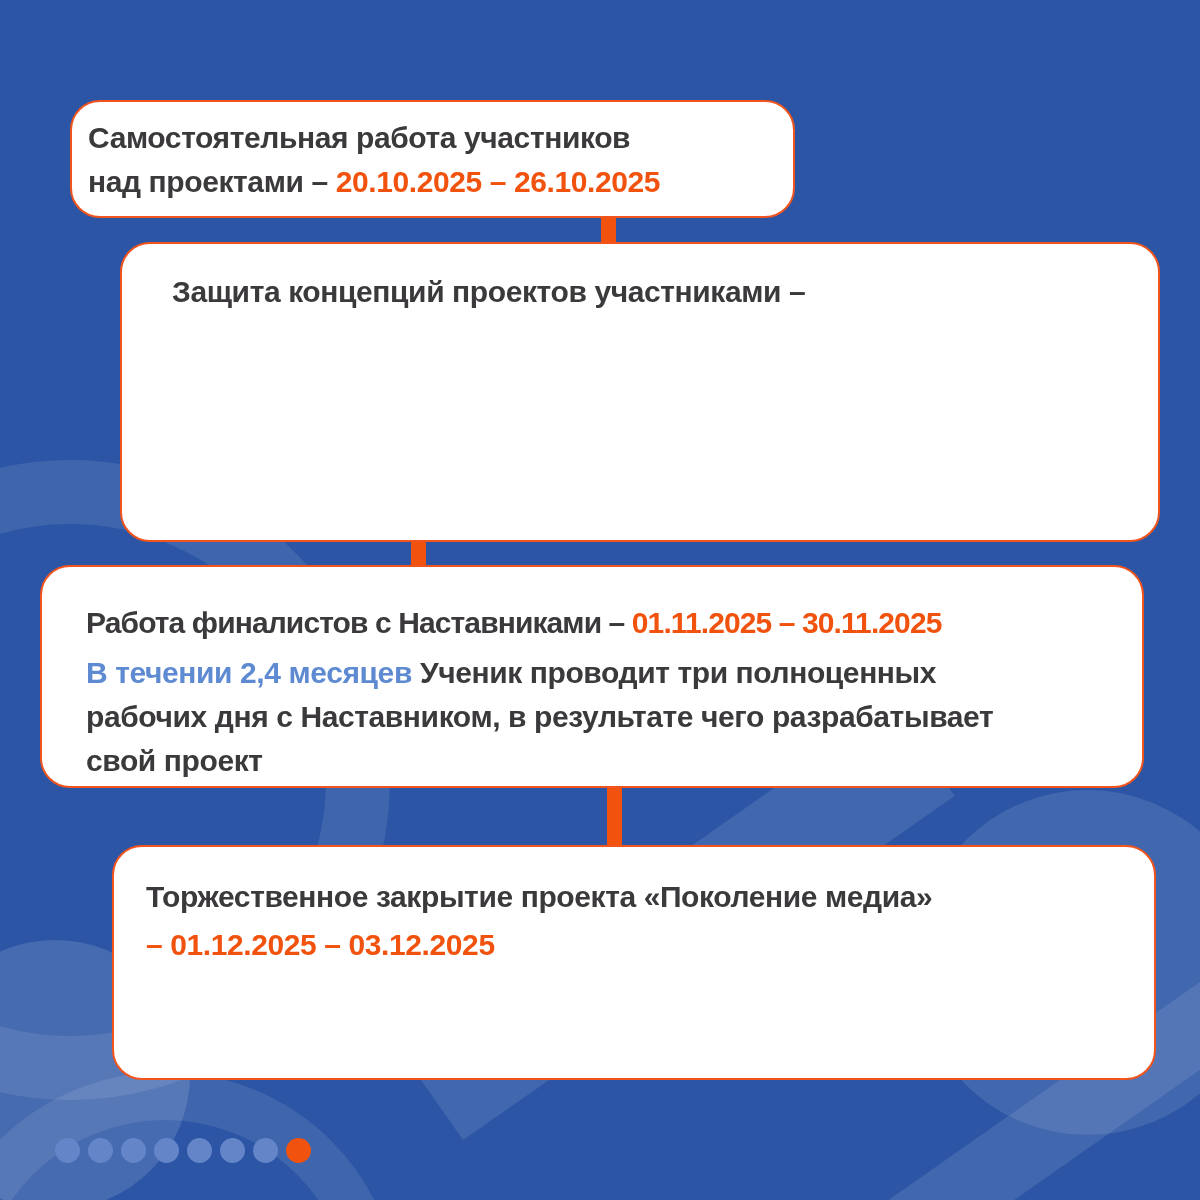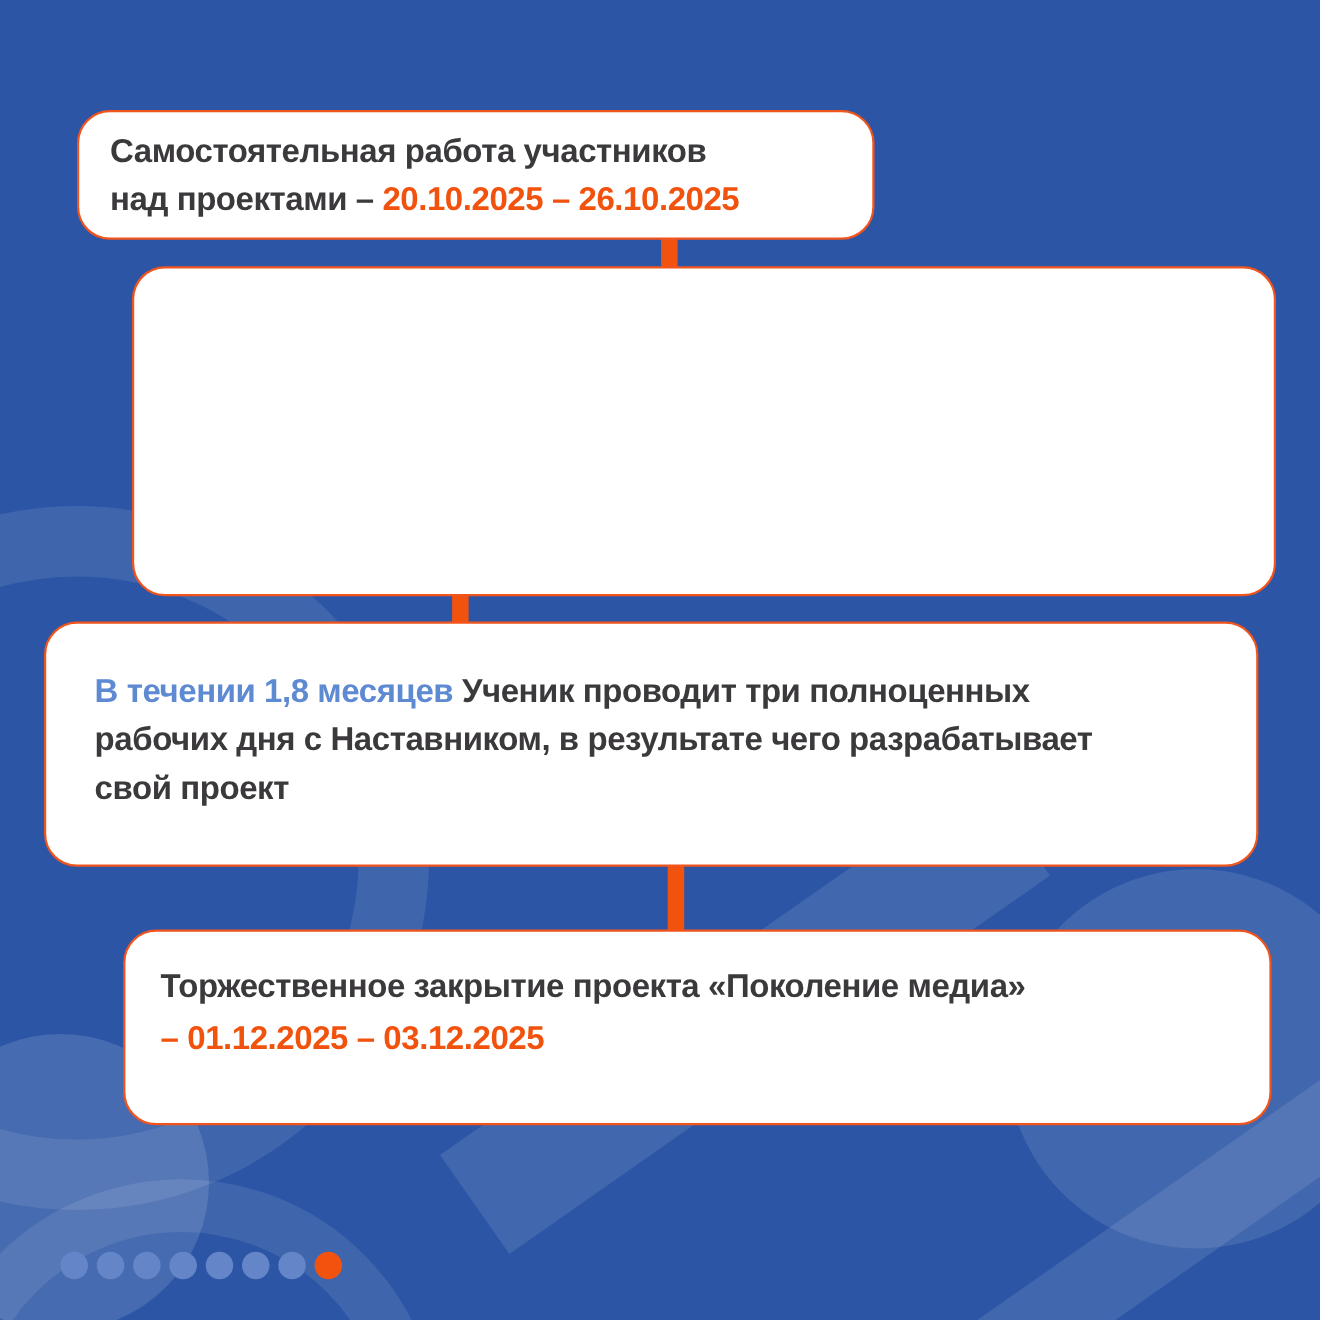--- a/index.html
+++ b/index.html
@@ -28,24 +28,24 @@
   #connector-2{left:411px;top:538px;height:31px;}
   #connector-3{left:607px;top:784px;height:63px;}
 
   
   .card{
     position:absolute;z-index:2;box-sizing:border-box;
     background:var(--c-card,#ffffff);
     border:2px solid var(--c-border,#f1541c);
     border-radius:30px;
   }
-  #card-1{left:70px;top:100px;width:725px;height:118px;padding:14px 26px 0 28px;}
+  #card-1{left:70px;top:100px;width:725px;height:118px;padding:14px 26px 0 16px;}
   #card-2{left:120px;top:242px;width:1040px;height:300px;padding:26px 48px 0 50px;}
   #card-3{left:40px;top:565px;width:1104px;height:223px;padding:34px 22px 0 44px;}
-  #card-4{left:112px;top:845px;width:1044px;height:178px;padding:28px 34px 0 32px;}
+  #card-4{left:112px;top:845px;width:1044px;height:235px;padding:28px 34px 0 32px;}
 
   .card p{
     margin:0;
     font-size:30px;line-height:44px;letter-spacing:-0.4px;
     font-weight:600;
     color:var(--c-dark,#3b393c);
     white-space:pre-line;
   }
   .card p + p{margin-top:4px;}
   .card p.nowrap{white-space:nowrap;}
@@ -76,24 +76,26 @@
   <div class="connector" id="connector-1"></div>
   <div class="connector" id="connector-2"></div>
   <div class="connector" id="connector-3"></div>
 
   <div class="card" id="card-1">
     <p class="title"><span class="seg-dark">Самостоятельная работа участников
 над проектами – </span><span class="seg-orange">20.10.2025 – 26.10.2025</span></p>
   </div>
 
   <div class="card" id="card-2">
+    <p class="title nowrap"><span class="seg-dark">Защита концепций проектов участниками –</span></p>
   </div>
 
   <div class="card" id="card-3">
-    <p class="body gap6"><span class="seg-blue">В течении 1,8 месяцев </span><span class="seg-dark">Ученик проводит три полноценных
+    <p class="title nowrap"><span class="seg-dark">Работа финалистов с Наставниками – </span><span class="seg-orange">01.11.2025 – 30.11.2025</span></p>
+    <p class="body gap6"><span class="seg-blue">В течении 2,4 месяцев </span><span class="seg-dark">Ученик проводит три полноценных
 рабочих дня с Наставником, в результате чего разрабатывает
 свой проект</span></p>
   </div>
 
   <div class="card" id="card-4">
     <p class="title nowrap"><span class="seg-dark">Торжественное закрытие проекта «Поколение медиа»</span></p>
     <p class="date nowrap"><span class="seg-orange">– 01.12.2025 – 03.12.2025</span></p>
   </div>
 
   <div class="dots">

